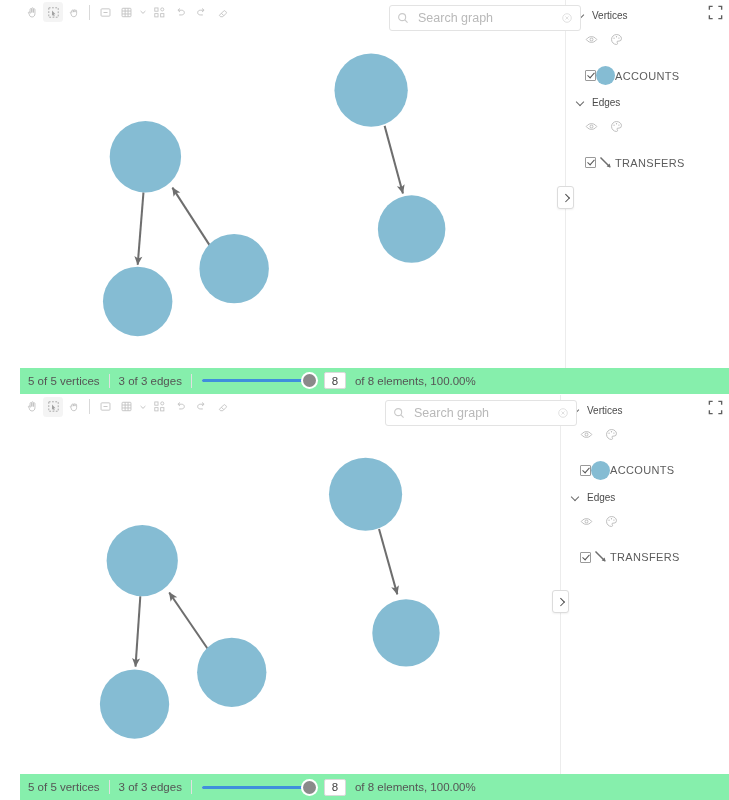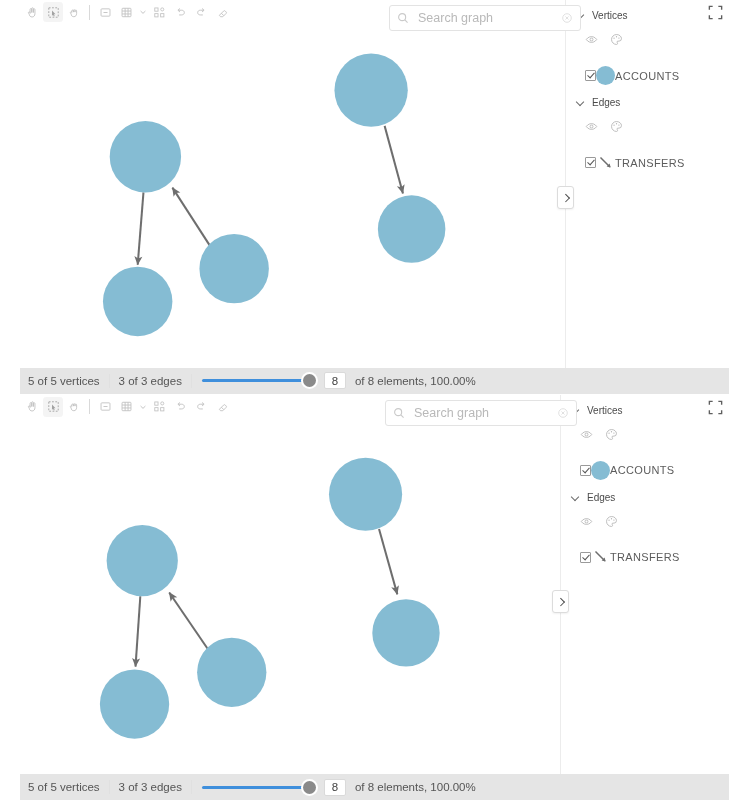--- a/index.html
+++ b/index.html
@@ -242,21 +242,21 @@
   }
 
   
   .statusbar {
     flex: 0 0 auto;
     height: 26px;
     display: flex;
     align-items: center;
     gap: 0;
     padding: 0 6px;
-    background: #e5e5e5;
+    background: #86efac;
     font-size: 11.5px;
     color: #555;
     white-space: nowrap;
   }
   .sb-cell { padding: 0 9px; }
   .sb-cell:first-child { padding-left: 2px; }
   .sb-div { width: 1px; height: 14px; background: #e0e0e0; flex: 0 0 auto; }
 
   .sb-slider {
     position: relative;

